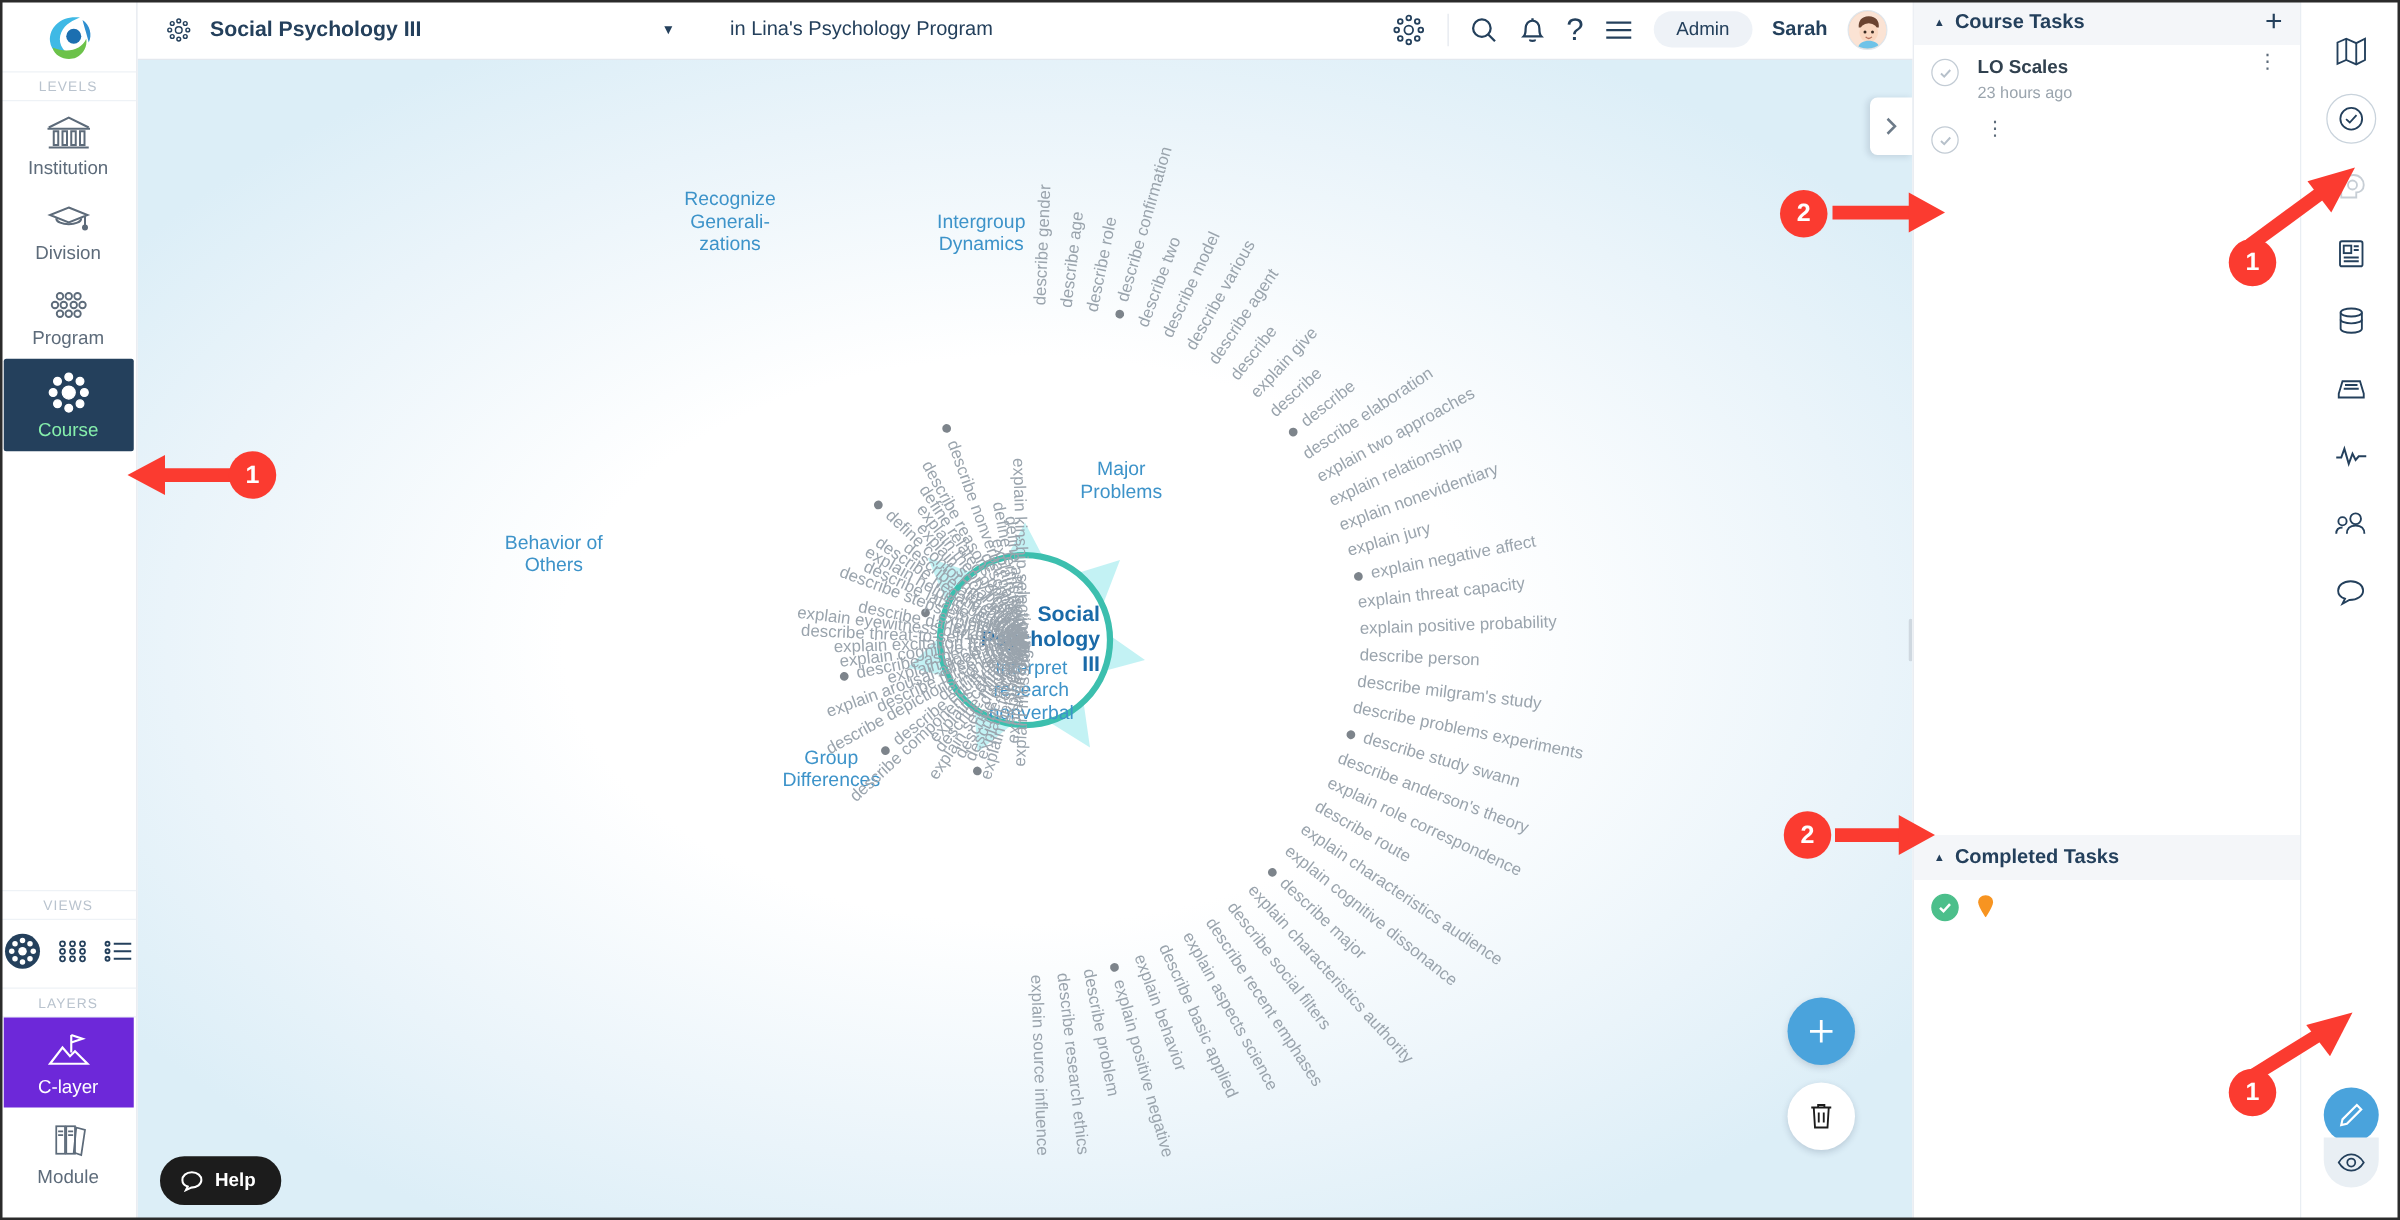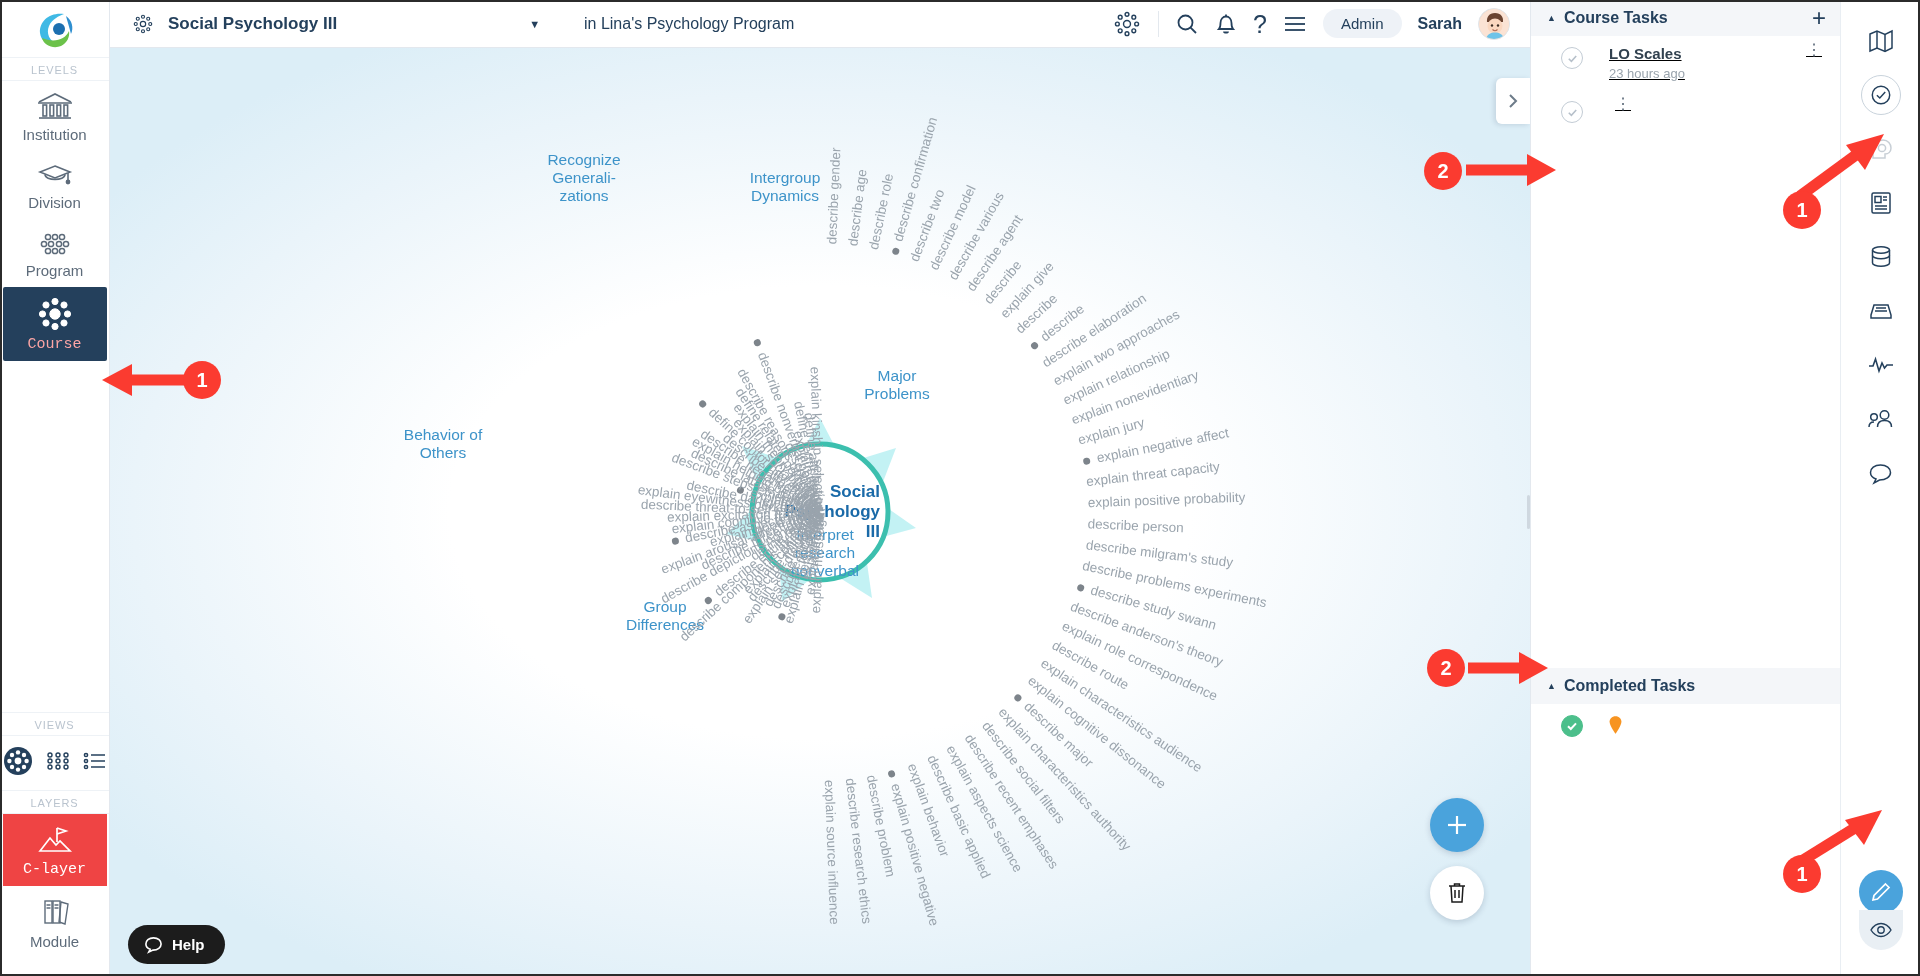--- a/index.html
+++ b/index.html
@@ -24,23 +24,23 @@
     font-size: 11px; letter-spacing: .9px; color: #b9c3ce; text-transform: uppercase;
     width: 100%; text-align: center; padding: 6px 0 4px; 
   }
   .rail-divider { width: 100%; height:1px; background:#eef2f6; }
   .rail-item {
     width: 104px; padding: 10px 0 8px; display:flex; flex-direction:column;
     align-items:center; justify-content:center; gap: 5px; cursor:pointer;
   }
   .rail-item .lbl { font-size: 15px; color: #5d6b7a; }
   .rail-item.active { background: #24405c; border-radius:2px; }
-  .rail-item.active .lbl { color:#fca5a5;font-family:Liberation Mono, monospace; }
+  .rail-item.active .lbl { color:#86efac; }
   .rail-item.active svg { stroke:#fff; fill:none; }
-  .rail-item.blue { background:#ef4444;font-family:Liberation Mono, monospace; }
+  .rail-item.blue { background:#6d28d9; }
   .rail-item.blue .lbl { color:#fff; }
   .rail-item.blue svg { stroke:#fff; }
   .views-row { display:flex; align-items:center; justify-content:center; gap:12px; padding:10px 0 14px; }
   .spacer-fill { flex: 1 1 auto; }
 
   
   .center-col { flex: 1 1 auto; display:flex; flex-direction:column; position:relative; min-width:0; }
   .topbar {
     height: 48px; background:#fff; border-bottom:1px solid #e3e8ee;
     display:flex; align-items:center; padding: 0 14px 0 22px; gap: 14px; flex: 0 0 48px;
@@ -99,21 +99,21 @@
   .right-panel {
     width: 310px; flex: 0 0 310px; background:#fff; border-left:1px solid #e3e8ee;
     display:flex; flex-direction:column; position:relative; z-index:20;
   }
   .panel-sec-head {
     background:#f4f6f9; display:flex; align-items:center; padding: 9px 14px 9px 16px; gap:8px;
   }
   .panel-sec-head .tri { color:#24405c; font-size:9px; line-height:1; }
   .panel-sec-head .title { font-size:16px; font-weight:bold; color:#24405c; flex:1 1 auto; }
   .panel-sec-head .plus { font-size:24px; color:#24405c; line-height:18px; cursor:pointer; font-weight:300;}
-  .task-row { display:flex; align-items:flex-start; padding: 9px 12px 9px 30px; gap:26px; cursor:pointer;text-decoration:underline;}
+  .task-row { display:flex; align-items:flex-start; padding: 9px 12px 9px 14px; gap:15px; cursor:pointer;}
   .task-check { width:22px;height:22px;border-radius:50%;border:1.6px solid #c3ccd5;
                 display:flex;align-items:center;justify-content:center; flex:0 0 22px; margin-top:2px;}
   .task-check.done { background:#4cbf8b; border-color:#4cbf8b; }
   .task-main { flex:1 1 auto; min-width:0; }
   .task-title { font-size:15px; color:#31414f; font-weight:bold; line-height:18px; }
   .task-time { font-size:13px; color:#9aa4ad; margin-top:3px; }
   .task-menu { color:#5d6b7a; font-size:16px; letter-spacing:0; line-height:6px; padding:2px 6px; cursor:pointer; }
   .flag-pin { width:13px;height:18px; flex:0 0 13px; margin-top:3px;}
   .panel-spacer { flex:1 1 auto; }
 

